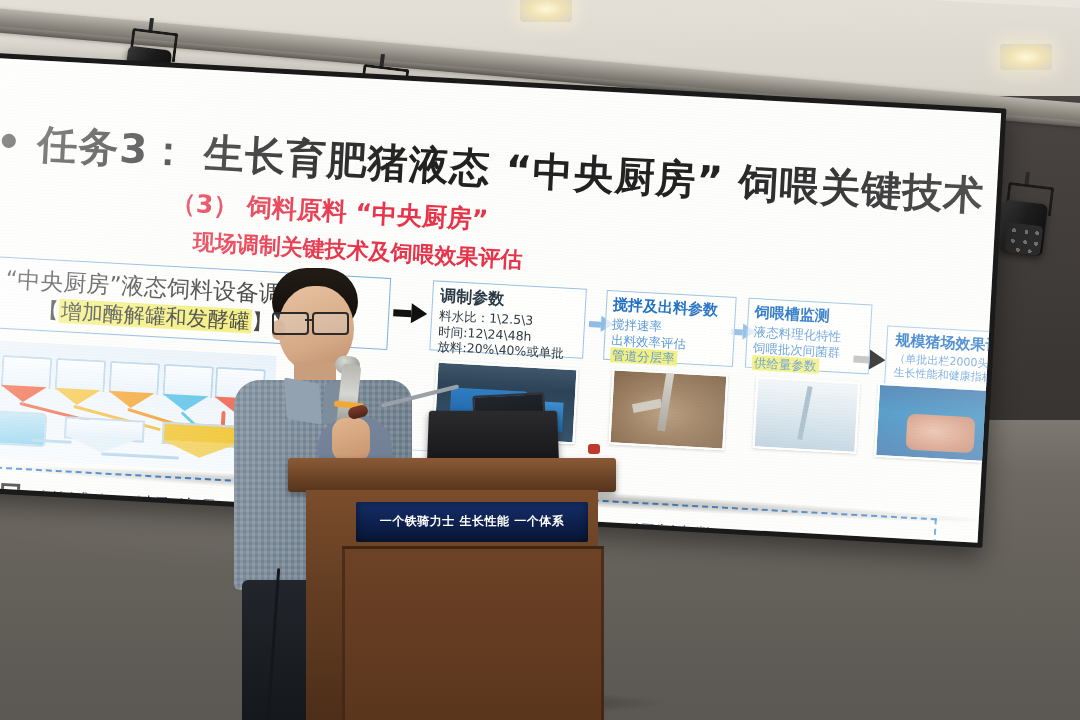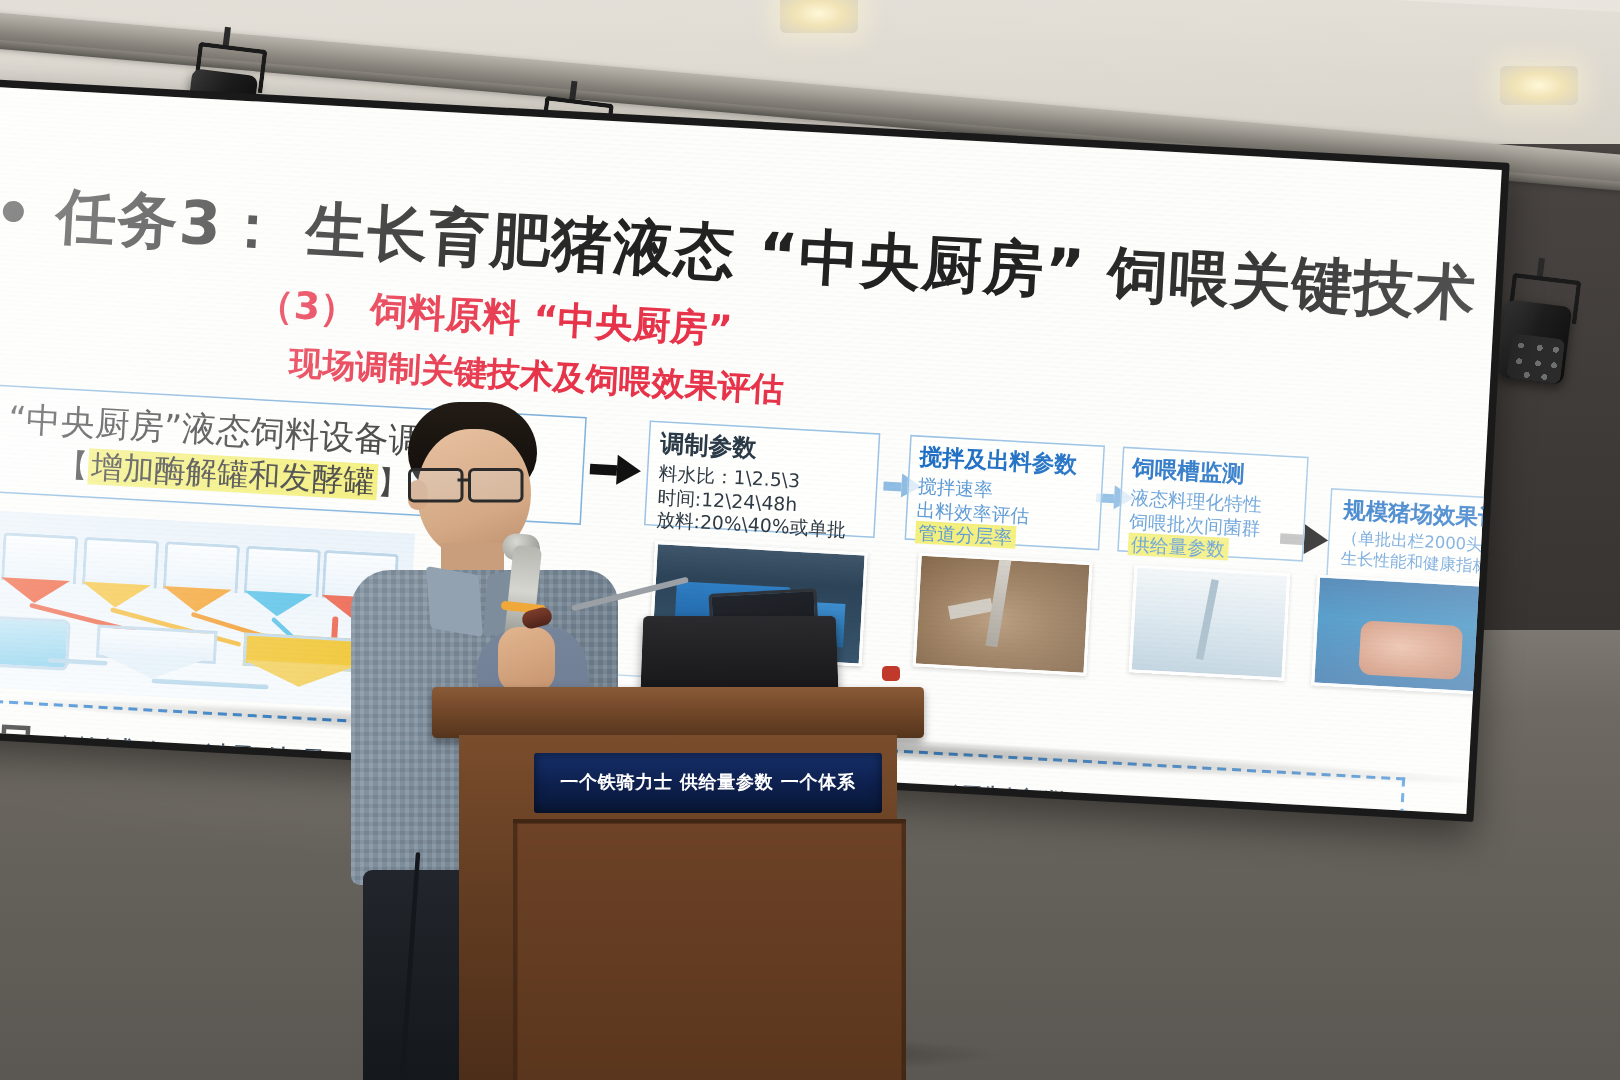--- a/index.html
+++ b/index.html
@@ -393,19 +393,19 @@
   <div class="podium">
     <div class="goose"></div>
     <div class="goose-b"></div>
     <div class="laptop-screen"></div>
     <div class="laptop"></div>
     <div class="pod-top"></div>
     <div class="pod-knob"></div>
     <div class="pod-body">
       <div class="pod-inner"></div>
       <div class="placard">
-        <span>一个铁骑力士 供给量参数 一个体系</span>
+        <span>一个铁骑力士 生长性能 一个体系</span>
       </div>
     </div>
   </div>
 
   <div class="shadow"></div>
 </div>
 
 </body></html>

